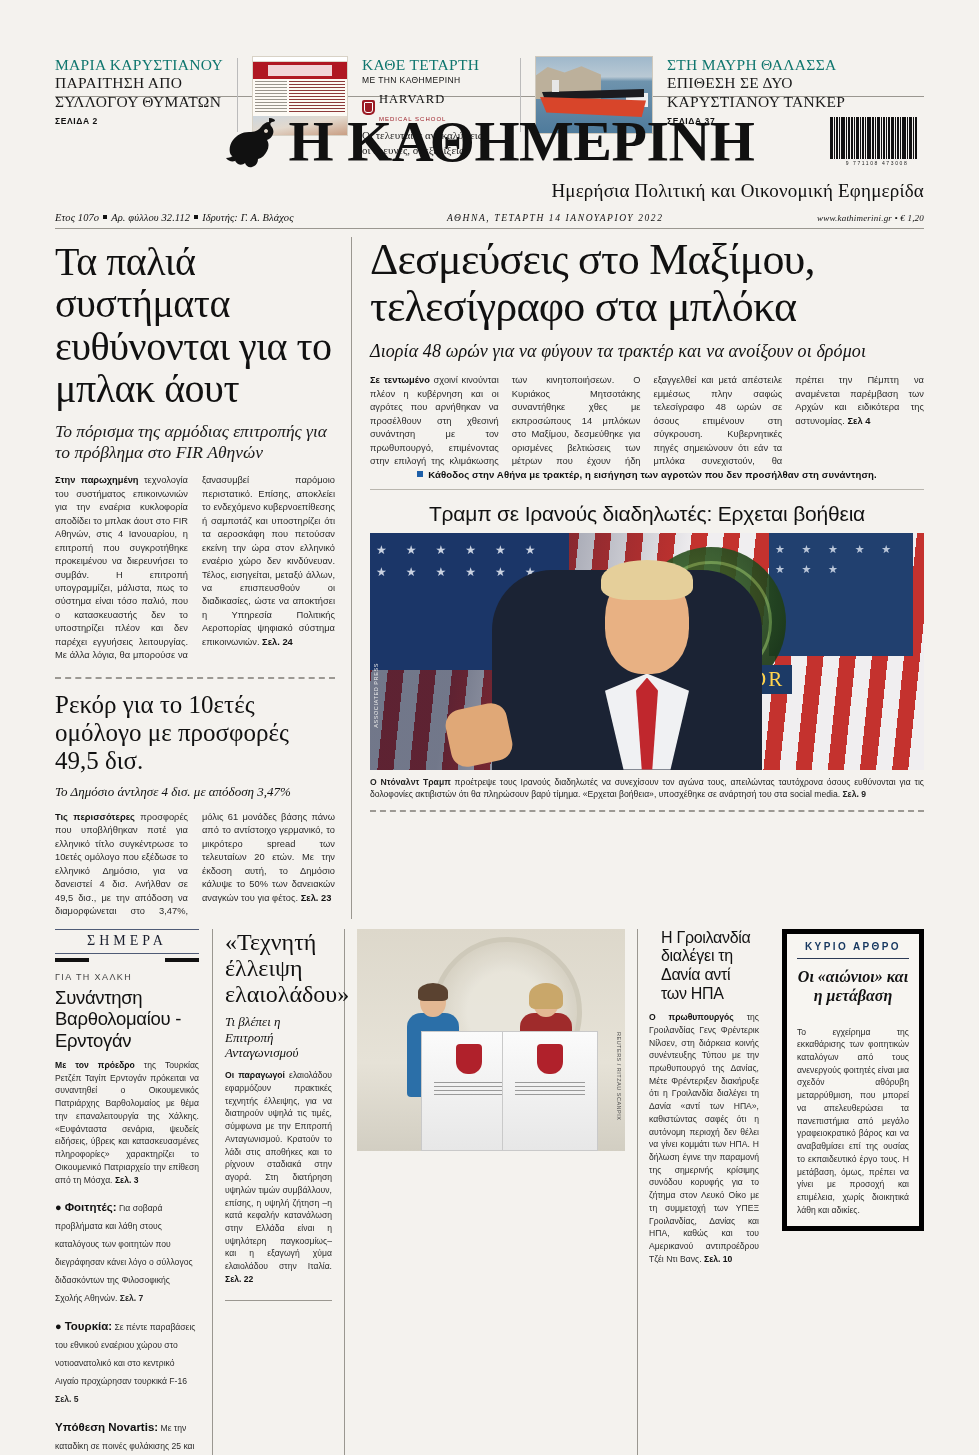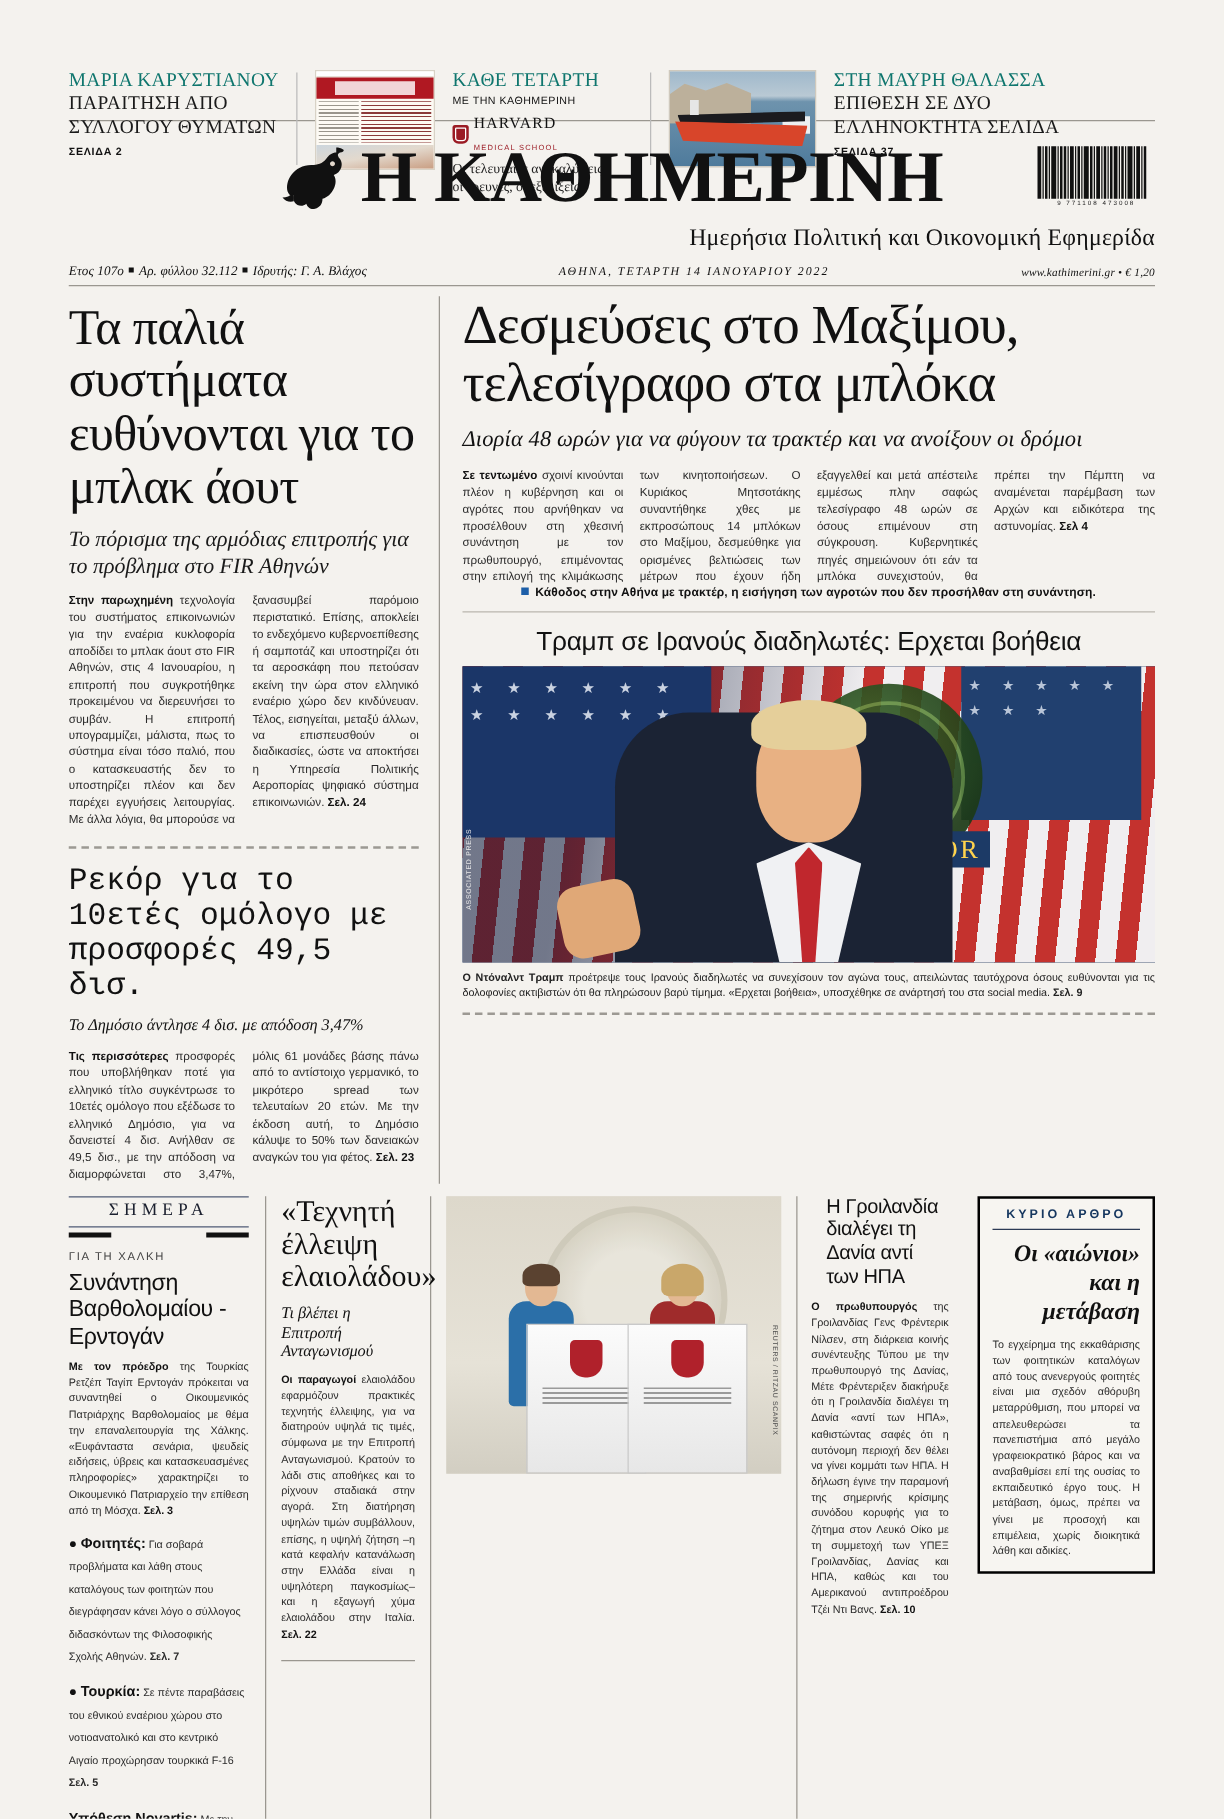--- a/index.html
+++ b/index.html
@@ -117,21 +117,21 @@
     font-weight: normal;
   }
   .lead-dek { font-style: italic; font-size: 17.5px; line-height:1.22; margin-top:10px; color:#1a1a1a; }
   .two-col { column-count: 2; column-gap: 14px; margin-top: 11px; }
   .bodytext {
     font-family: "Liberation Sans", sans-serif;
     font-size: 9.3px; line-height: 1.45; text-align: justify; color:#2a2a2a;
   }
   .bodytext b { font-weight: bold; color:#111; }
   .dashrule { border:0; border-top: 2px dashed #8d8a84; margin: 14px 0 12px; opacity:.85; }
-  .lead-hd2 { font-size: 25px; line-height:1.12; margin:0; font-weight:normal;font-family:Liberation Mono, monospace; }
+  .lead-hd2 { font-size: 25px; line-height:1.12; margin:0; font-weight:normal; }
   .lead-dek2 { font-style: italic; font-size: 13px; margin-top:9px; }
 
   
   .big-hd { font-size: 44px; line-height: 1.06; letter-spacing:-0.8px; margin:0; font-weight:normal; }
   .big-dek { font-style: italic; font-size: 18px; margin-top: 11px; letter-spacing:.1px; }
   .four-col { column-count: 4; column-gap: 13px; margin-top: 12px; }
   .kicker-line {
     font-family: "Liberation Sans", sans-serif; font-weight:bold; font-size:9.6px;
     text-align:center; letter-spacing:.1px;
   }
@@ -190,24 +190,24 @@
   .sans-hd.sm { font-size:16px;margin-left:12px; }
   .tiny { font-family:"Liberation Sans",sans-serif; font-size:8.6px; line-height:1.48; text-align:justify; color:#2b2b2b; }
   .tiny b { font-weight:bold; color:#111; }
   .bullet-item { margin-top: 11px; }
   .bullet-item .lead { font-family:"Liberation Sans",sans-serif; font-weight:bold; font-size:11.5px; }
   .dot { color:#111; font-size:11px; margin-right:3px; }
   .serif-hd { font-size:24px; line-height:1.1; margin:0; font-weight:normal; }
   .serif-dek { font-style:italic; font-size:13px; line-height:1.22; margin-top:6px; }
 
   
-  .edit-box { border:2px solid #000000; padding: 7px 10px 10px; background:#f7f5f1; }
+  .edit-box { border:5px solid #000000; padding: 7px 10px 10px; background:#f7f5f1; }
   .edit-title { font-family:"Liberation Sans",sans-serif; font-weight:bold; font-size:10px; letter-spacing:2.4px; text-align:center; color:#15365f; }
   .edit-rule { border:0; border-top:1px solid #2c3a55; margin:6px 0 8px; }
-  .edit-hd { font-style:italic; font-size:19px; text-align:right; line-height:1.22; margin:0 0 8px; }
+  .edit-hd { font-style:italic; font-size:16px; text-align:center; line-height:1.22; margin:0 0 20px; }
 
   
   .dkphoto { position:relative; width:100%; height:222px; overflow:hidden; background:#dedacf; }
   .dk-wall { position:absolute; inset:0; background: linear-gradient(to bottom,#ddd8cb 0%, #e6e2d7 60%, #d2cec2 100%); }
   .dk-seal { position:absolute; left:28%; top:4%; width:150px; height:150px; border-radius:50%; background: radial-gradient(circle,#e9e6dc 40%, #d7d2c4 70%); border:5px solid #cdc8b8; opacity:.9;}
   .dk-pod { position:absolute; bottom:0; width:96px; height:120px; background:linear-gradient(to bottom,#fbfbfb,#e7e7e7); border:1px solid #c9c9c9; }
   .dk-pod.a { left: 24%; }
   .dk-pod.b { left: 54%; }
   .dk-pod:before { content:""; position:absolute; left:50%; top:12px; transform:translateX(-50%); width:26px; height:30px; background:#b0212b; border-radius:4px 4px 12px 12px;}
   .dk-pod:after { content:""; position:absolute; left:12px; right:12px; top:50px; height:14px; background:repeating-linear-gradient(to bottom,#9a9a9a 0 1px,transparent 1px 4px); }
@@ -273,21 +273,21 @@
       <div class="ship-white"></div>
       <div class="ship-deck"></div>
       <div class="ship-mast"></div>
       <div class="ship-hull"></div>
     </div>
 
     <div class="promo-cell promo-c">
       <div>
         <div class="promo-title-red">ΣΤΗ ΜΑΥΡΗ ΘΑΛΑΣΣΑ</div>
         <div class="promo-title-blk">ΕΠΙΘΕΣΗ ΣΕ ΔΥΟ</div>
-        <div class="promo-title-blk">ΕΛΛΗΝΟΚΤΗΤΑ ΣΕΛΙΔΑ</div>
+        <div class="promo-title-blk">ΚΑΡΥΣΤΙΑΝΟΥ ΤΑΝΚΕΡ</div>
         <div class="promo-page">ΣΕΛΙΔΑ 37</div>
       </div>
     </div>
   </div>
 
   <hr class="rule">
 
   <div class="masthead">
     <div class="mast-row">
       <svg class="griffin" viewBox="0 0 54 56">

